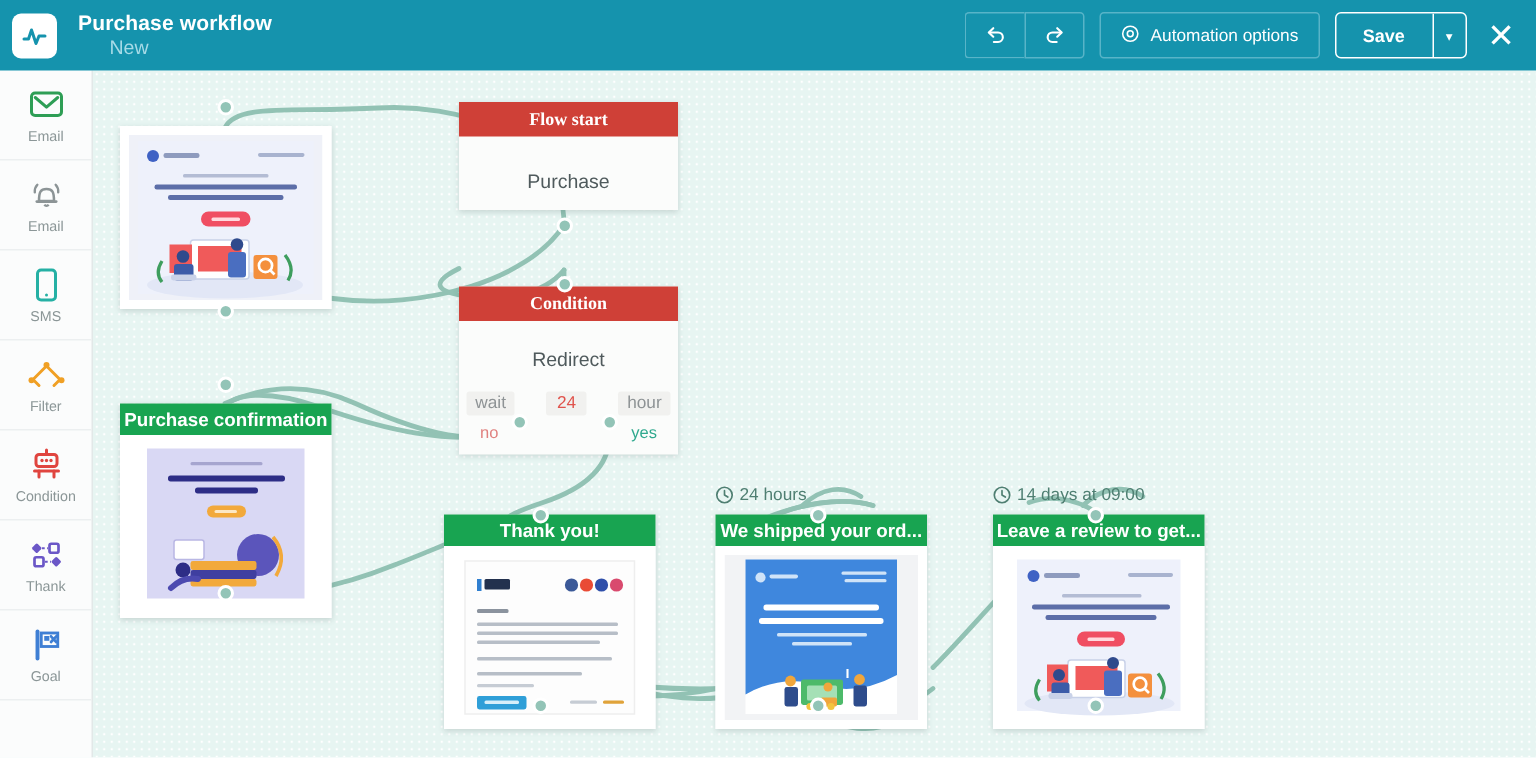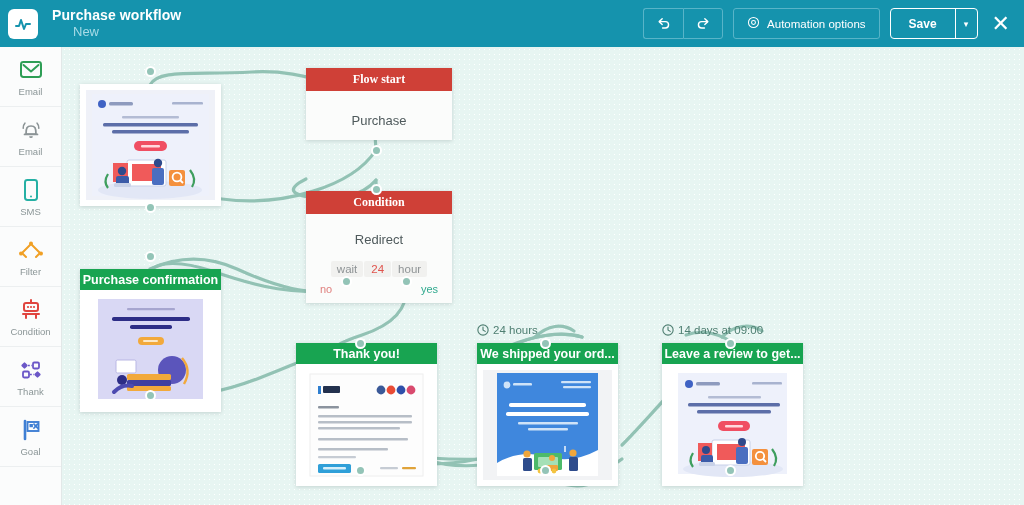--- a/index.html
+++ b/index.html
@@ -124,21 +124,21 @@
   .head-green { background: #18a451; }
   .head-red   { background: #cf4037; }
 
   .node-body { display: flex; flex-direction: column; align-items: center; }
 
   
   .logic-node { width: 146px; }
   .logic-node .node-head { height: 23px; font-size: 12px; font-family: Liberation Serif, serif; }
   .logic-body { padding: 22px 8px 12px; }
   .logic-title { font-size: 13px; color: #4f5a5c; }
-  .wait-row { display: flex; gap: 1px; margin-top: 14px; align-items: center; }
+  .wait-row { display: flex; gap: 21px; margin-top: 14px; align-items: center; }
   .wait-chip { background: #f1f1ef; color: #8e9395; font-size: 11.5px; padding: 2px 6px; border-radius: 2px; }
   .wait-num { background: #f1f1ef; color: #e0534c; font-size: 11.5px; padding: 2px 7px; border-radius: 2px; }
   .branch-row { display: flex; justify-content: space-between; width: 118px; margin-top: 6px; }
   .branch-no  { font-size: 11px; color: #e0817f; }
   .branch-yes { font-size: 11px; color: #2fa98e; }
 
   
   .email-node { width: 141px; }
   .email-node .node-head { height: 21px; font-size: 12.5px; padding: 0 5px; }
   .email-thumb-wrap { padding: 6px; background: #ffffff; }

